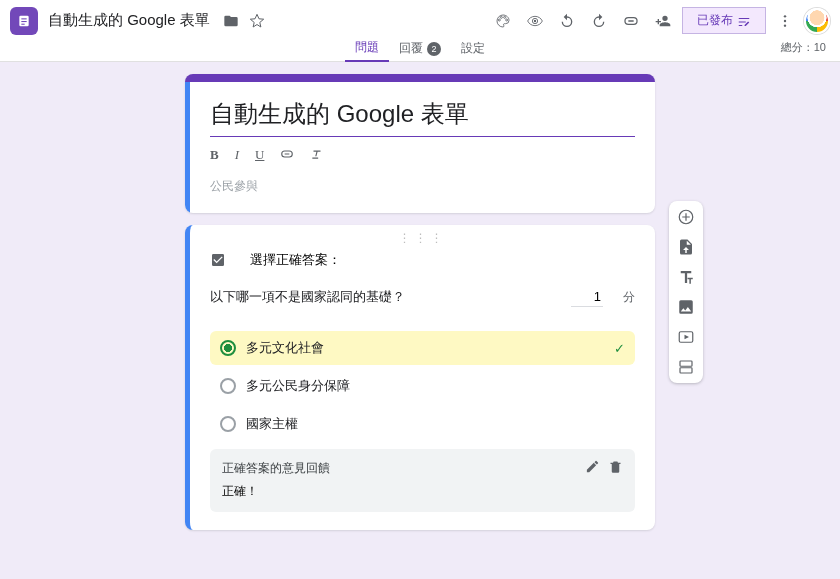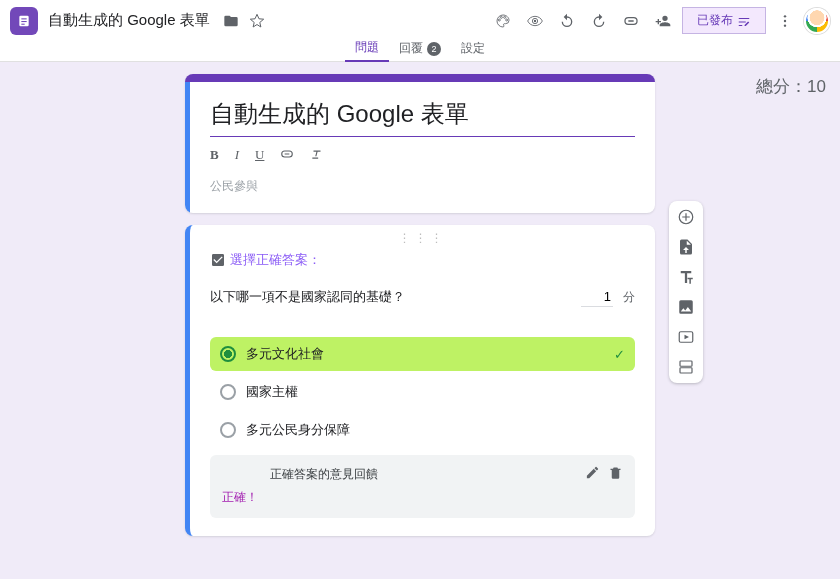--- a/index.html
+++ b/index.html
@@ -60,21 +60,21 @@
     border:2px solid #fff;
     box-shadow:0 0 0 1px #ddd;
   }
   .header-tabs{
     display:flex;align-items:center;justify-content:center;
     position:relative;height:24px;font-size:12px;color:#5f6368;
   }
   .header-tabs .tab{padding:3px 10px 4px;display:flex;align-items:center;gap:4px;cursor:pointer;justify-content:center;}
   .header-tabs .tab.active{color:#673ab7;border-bottom:2px solid #673ab7;}
   .badge{background:#5f6368;color:#fff;border-radius:50%;width:14px;height:14px;display:flex;align-items:center;justify-content:center;font-size:9px;}
-  .score-total{position:absolute;right:14px;top:3px;font-size:17px;color:#5f6368;margin-top:35px;}
+  .score-total{position:absolute;right:14px;top:3px;font-size:11px;color:#5f6368;}
   
   .canvas-wrap{
     height:517px;overflow:auto;
     display:flex;justify-content:center;
     padding:12px 0 40px;
   }
   .form-col{width:470px;position:relative;}
   .card{
     background:#fff;border-radius:8px;
     box-shadow:0 1px 2px rgba(60,64,67,.15);
@@ -82,36 +82,36 @@
     overflow:hidden;
   }
   .card.title-card{border-top:8px solid #673ab7;}
   .card.title-card .inner{border-left:5px solid #4285f4;padding:16px 20px 18px;}
   .form-title{font-size:24px;font-weight:400;border-bottom:1px solid #673ab7;padding-bottom:6px;margin-bottom:10px;}
   .toolbar{display:flex;gap:16px;color:#5f6368;font-size:13px;margin-bottom:14px;}
   .toolbar .tb{font-family:serif;}
   .form-desc{color:#9aa0a6;font-size:12px;}
   .card.q-card{border-left:5px solid #4285f4;padding:16px 20px 18px;}
   .drag-dots{display:flex;justify-content:center;color:#bdbdbd;margin:-10px 0 6px;font-size:12px;letter-spacing:4px;}
-  .answer-key-row{display:flex;align-items:center;gap:4px;color:#8b5cf6;font-size:13px;margin-bottom:18px;text-align:center;}
+  .answer-key-row{display:flex;align-items:center;gap:24px;color:#000000;font-size:13px;margin-bottom:18px;text-align:center;}
   .answer-key-row svg{width:16px;height:16px;fill:#5f6368;}
-  .q-text-row{display:flex;align-items:baseline;gap:10px;margin-bottom:30px;}
+  .q-text-row{display:flex;align-items:baseline;gap:20px;margin-bottom:24px;}
   .q-text{flex:1;font-size:13px;}
   .points-input{width:32px;border:none;border-bottom:1px solid #dadce0;text-align:right;font-size:13px;padding:2px 2px;}
   .points-unit{font-size:12px;color:#5f6368;}
   .option{display:flex;align-items:center;gap:10px;padding:8px 10px;border-radius:6px;font-size:13px;margin-bottom:4px;}
-  .option.correct{background:#bef264;justify-content:flex-end;}
+  .option.correct{background:#fef9c3;justify-content:flex-end;}
   .radio{width:16px;height:16px;border-radius:50%;border:2px solid #9aa0a6;flex-shrink:0;}
   .option.correct .radio{border-color:#1e8e3e;background:radial-gradient(circle,#1e8e3e 0 45%,transparent 48%);}
   .option .check{margin-left:auto;color:#1e8e3e;}
   .fb-box{background:#f1f3f4;border-radius:6px;padding:10px 12px 12px;margin-top:8px;font-size:12px;}
-  .fb-head{display:flex;align-items:center;gap:8px;color:#3c4043;font-size:12px;margin-bottom:6px;margin-left:48px;}
+  .fb-head{display:flex;align-items:center;gap:8px;color:#3c4043;font-size:12px;margin-bottom:6px;}
   .fb-head .sp{flex:1;}
   .fb-head svg{width:15px;height:15px;fill:#5f6368;}
-  .fb-mark{font-size:12px;color:#a21caf;}
+  .fb-mark{font-size:12px;color:#000000;}
   .fb-body{color:#5f6368;line-height:1.5;font-size:11px;margin-top:2px;}
   
   .side-toolbar{
     position:absolute;left:484px;top:127px;
     background:#fff;border-radius:8px;
     box-shadow:0 1px 3px rgba(60,64,67,.3);
     width:34px;padding:6px 0;
     display:flex;flex-direction:column;align-items:center;gap:10px;
     color:#5f6368;
   }
@@ -244,25 +244,25 @@
         <span class="points-unit">分</span>
       </div>
       <div id="options">
           <div class="option correct">
             <span class="radio"></span>
             <span>多元文化社會</span>
             <span class="check">✓</span>
           </div>
           <div class="option">
             <span class="radio"></span>
-            <span>國家主權</span>
+            <span>多元公民身分保障</span>
           </div>
           <div class="option">
             <span class="radio"></span>
-            <span>多元公民身分保障</span>
+            <span>國家主權</span>
           </div>
         </div>
 
       <div class="fb-box">
         <div class="fb-head">
           <span>正確答案的意見回饋</span>
           <span class="sp"></span>
           <span><svg viewBox="0 0 24 24">
                 <path d="M3 17.25V21h3.75L17.81 9.94l-3.75-3.75zM20.71 7.04a1 1 0 0 0 0-1.41l-2.34-2.34a1 1 0 0 0-1.41 0l-1.83 1.83 3.75 3.75z"></path>
               </svg></span>

